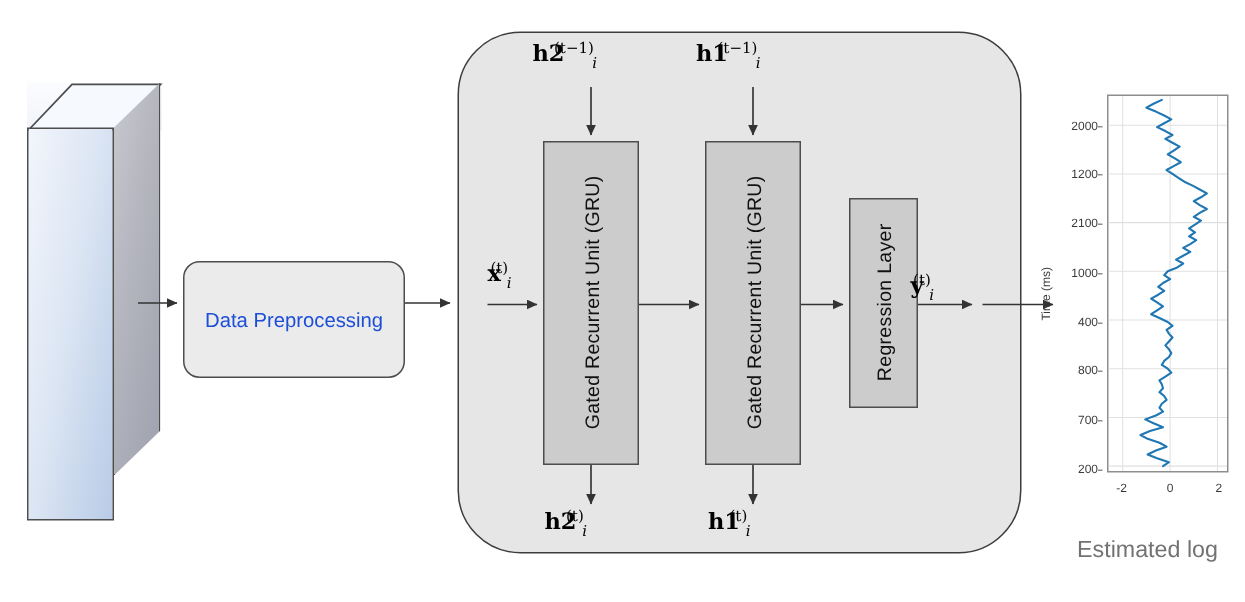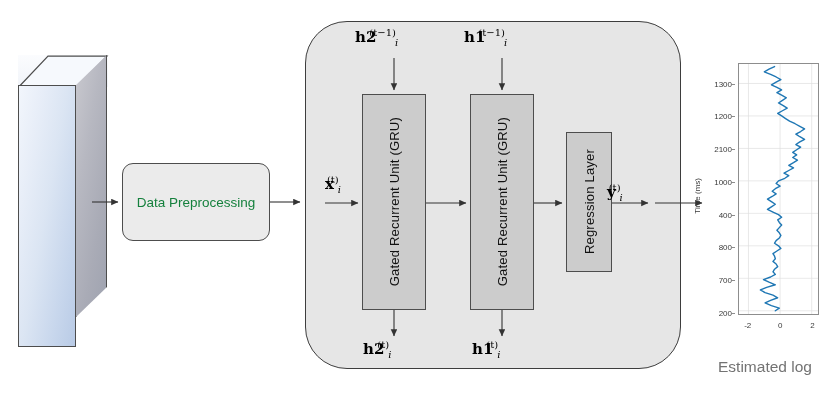--- a/index.html
+++ b/index.html
@@ -38,21 +38,21 @@
   }
 
   
   .proc-box{
     position:absolute;
     background:#ebebeb;
     border:1.2px solid #4d4d4d;
     border-radius:11px;
     box-sizing:border-box;
     display:flex;align-items:center;justify-content:center;
-    font-size:13.5px;color:#15803d;
+    font-size:13.5px;color:#1d4ed8;margin-top:11px;
   }
   #preprocessing{left:122px;top:163px;width:148px;height:78px;}
 
   
   #rnn-container{
     position:absolute;left:305px;top:21px;width:376px;height:348px;
     background:#e6e6e6;
     border:1.4px solid #3d3d3d;
     border-radius:42px;
     box-sizing:border-box;
@@ -203,21 +203,21 @@
         <div class="ytick-label" style="top: 184.273px; right: 3px;">800</div>
         <div style="position: absolute; right: 0px; width: 3px; height: 1px; background: rgb(141, 141, 141); top: 184.273px;"></div>
         <div class="ytick-label" style="top: 151.545px; right: 3px;">400</div>
         <div style="position: absolute; right: 0px; width: 3px; height: 1px; background: rgb(141, 141, 141); top: 151.545px;"></div>
         <div class="ytick-label" style="top: 118.818px; right: 3px;">1000</div>
         <div style="position: absolute; right: 0px; width: 3px; height: 1px; background: rgb(141, 141, 141); top: 118.818px;"></div>
         <div class="ytick-label" style="top: 86.0909px; right: 3px;">2100</div>
         <div style="position: absolute; right: 0px; width: 3px; height: 1px; background: rgb(141, 141, 141); top: 86.0909px;"></div>
         <div class="ytick-label" style="top: 53.3636px; right: 3px;">1200</div>
         <div style="position: absolute; right: 0px; width: 3px; height: 1px; background: rgb(141, 141, 141); top: 53.3636px;"></div>
-        <div class="ytick-label" style="top: 20.6364px; right: 3px;">1300</div>
+        <div class="ytick-label" style="top: 20.6364px; right: 3px;">2000</div>
         <div style="position: absolute; right: 0px; width: 3px; height: 1px; background: rgb(141, 141, 141); top: 20.6364px;"></div>
       </div>
     <div class="xtick-row" id="xticks">
         <div class="xtick-label" style="left: 9.72px; top: 3px;">-2</div>
         <div class="xtick-label" style="left: 42.12px; top: 3px;">0</div>
         <div class="xtick-label" style="left: 74.52px; top: 3px;">2</div>
       </div>
     <div class="plot-frame">
       <svg id="logcurve" width="79" height="250" viewBox="0 0 79 250" preserveAspectRatio="none">
           <line x1="0" x2="79" y1="246.75324675324674" y2="246.75324675324674" stroke="#e0e0e0" stroke-width="0.7"></line>

